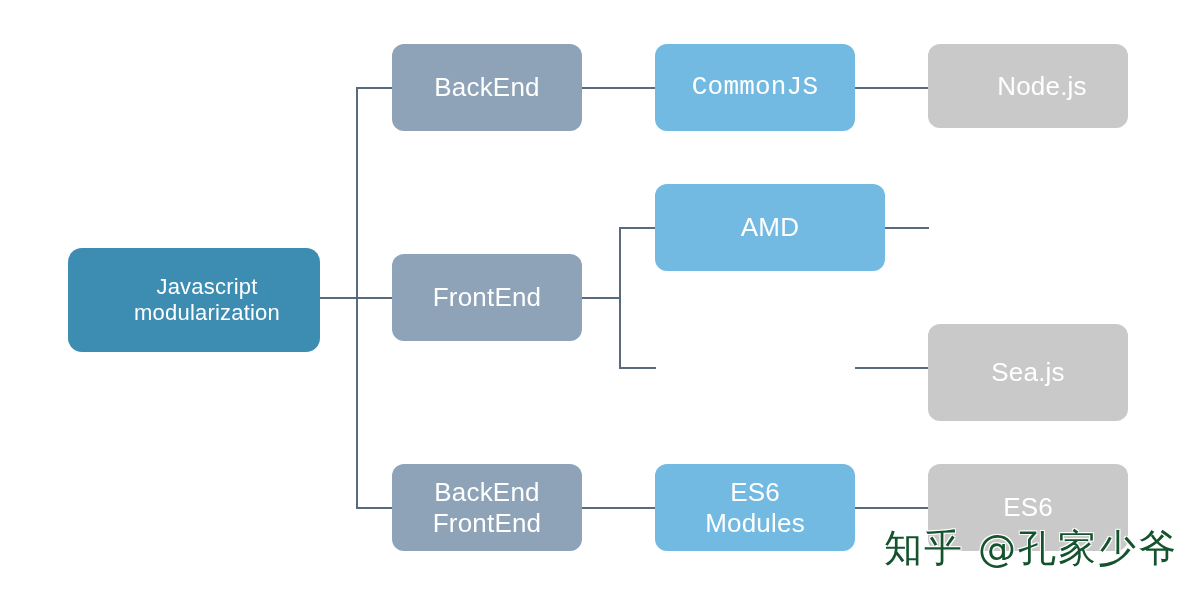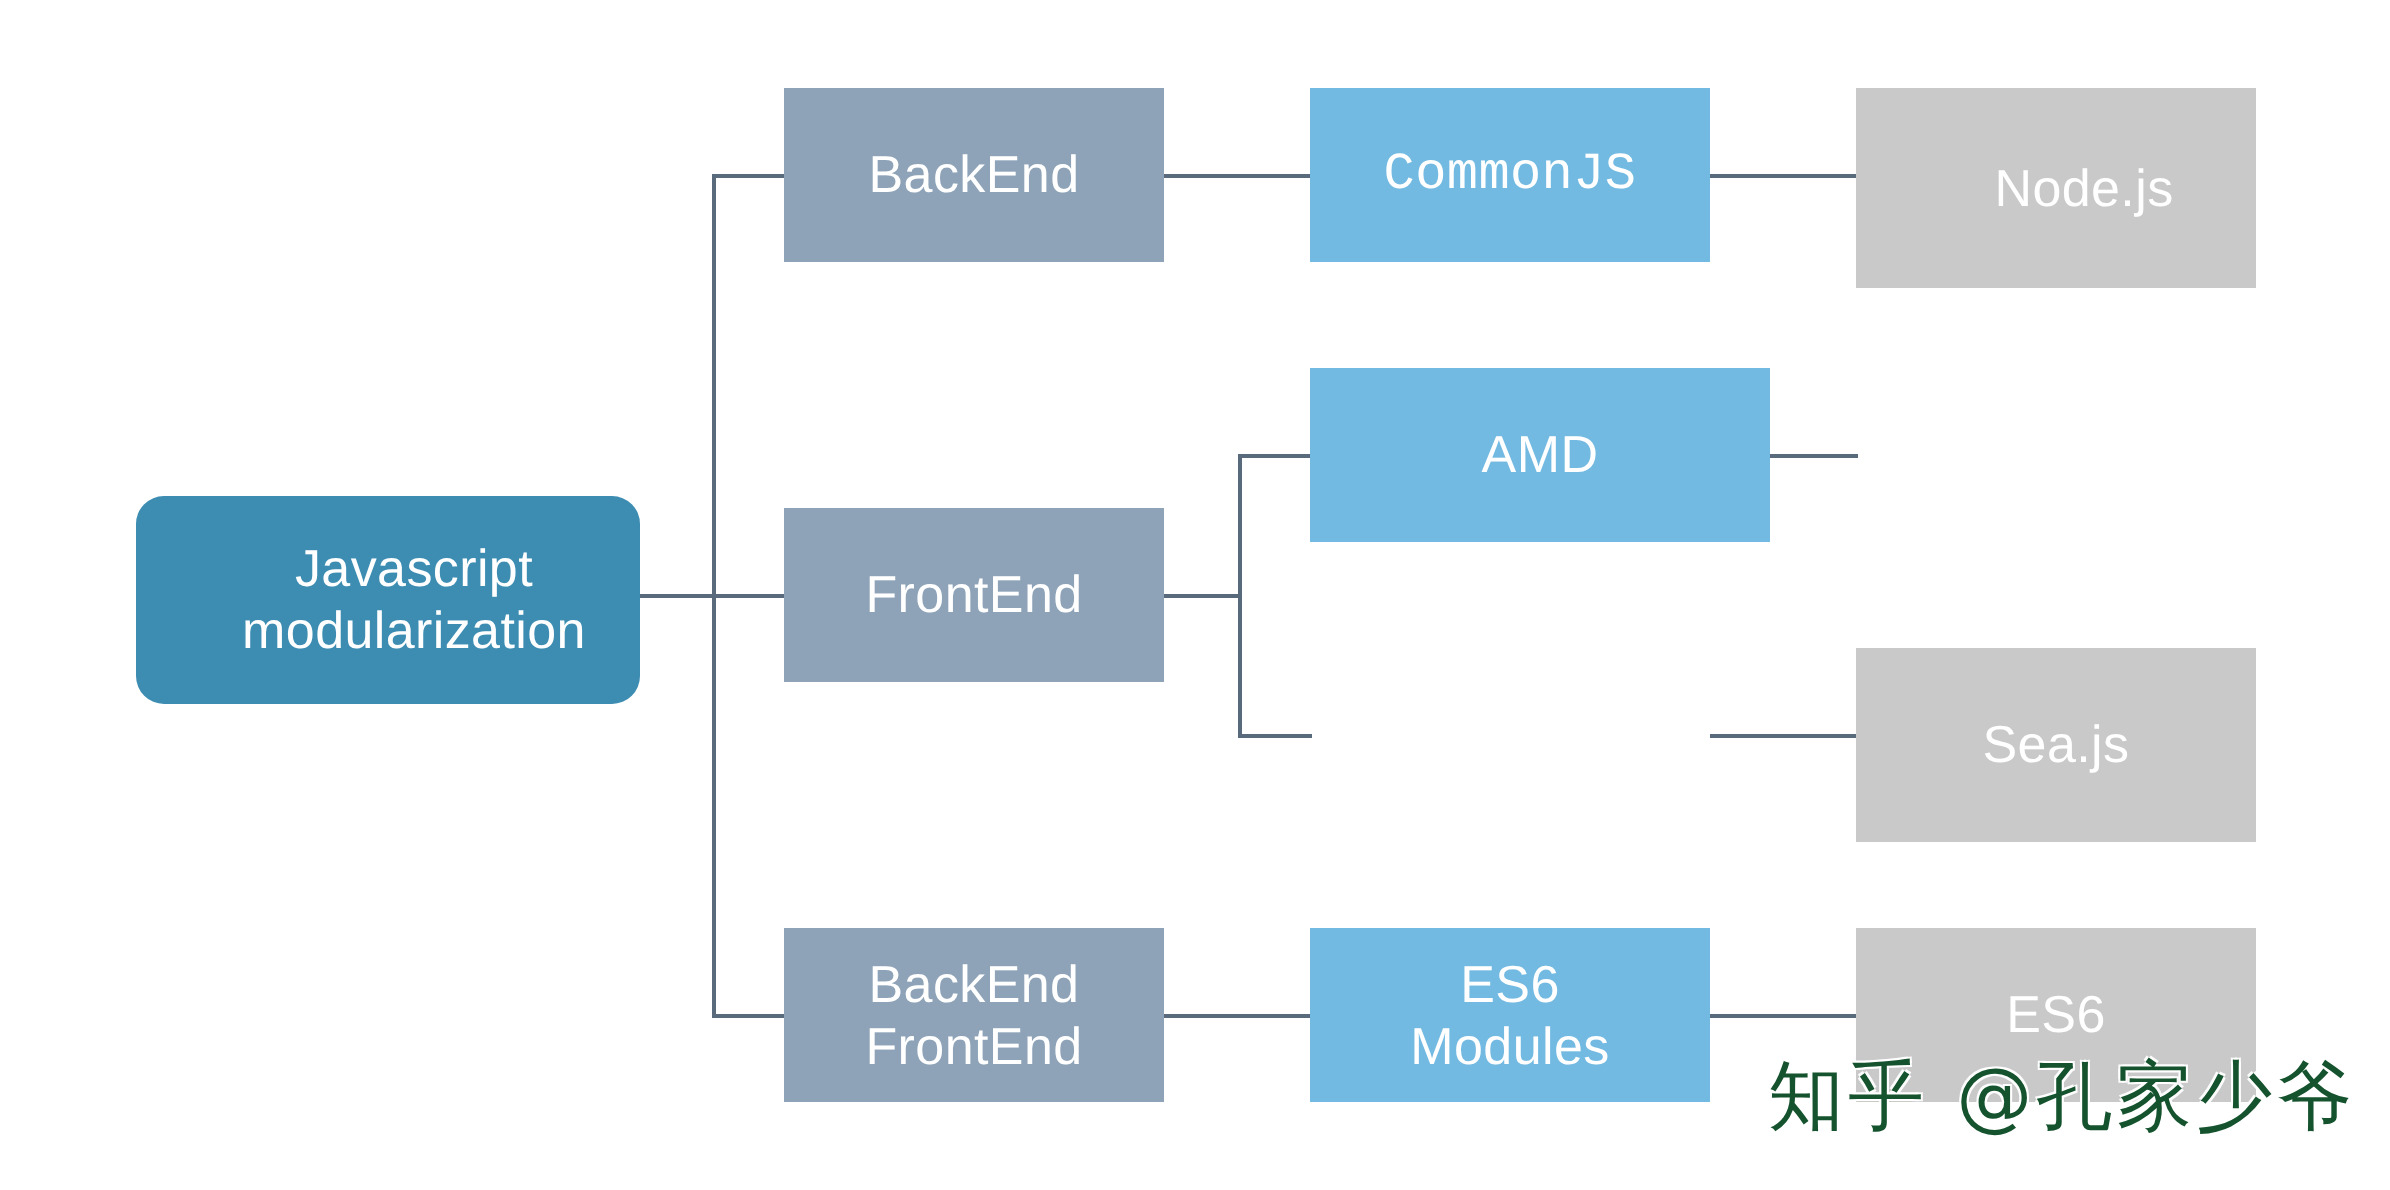--- a/index.html
+++ b/index.html
@@ -18,29 +18,29 @@
     overflow: hidden;
   }
   .node {
     position: absolute;
     box-sizing: border-box;
     display: flex;
     align-items: center;
     justify-content: center;
     text-align: center;
     color: #ffffff;
-    border-radius: 0;
+    border-radius: 12px;
     line-height: 1.18;
     white-space: pre-line;
     letter-spacing: 0.2px;
     z-index: 3;
   }
   .node-root {
     background: #3d8db3;
-    font-size: 26px;
+    font-size: 22px;
     border-radius: 14px;
     padding-left: 26px;
   }
   .node-l2 {
     background: #8ea3b8;
     font-size: 26px;
   }
   .node-l3 {
     background: #73bae2;
     font-size: 26px;
@@ -102,21 +102,21 @@
 
   <div class="edge edge-h" style="left:582px; top:507px; width:74px;"></div>
 
   <div class="edge edge-h" style="left:855px; top:507px; width:74px;"></div>
 
   <div class="node node-root" style="left:68px; top:248px; width:252px; height:104px;">Javascript
 modularization</div>
 
   <div class="node node-l2" style="left:392px; top:44px; width:190px; height:87px;">BackEnd</div>
   <div class="node node-l3" style="left:655px; top:44px; width:200px; height:87px;font-family:Liberation Mono, monospace;">CommonJS</div>
-  <div class="node node-l4" style="left:928px; top:44px; width:200px; height:100px;padding-left:28px;">Node.js</div>
+  <div class="node node-l4" style="left:928px; top:44px; width:200px; height:84px;padding-left:28px;">Node.js</div>
 
   <div class="node node-l2" style="left:392px; top:254px; width:190px; height:87px;">FrontEnd</div>
   <div class="node node-l3" style="left:655px; top:184px; width:230px; height:87px;">AMD</div>
   <div class="node node-l4" style="left:928px; top:324px; width:200px; height:97px;">Sea.js</div>
 
   <div class="node node-l2" style="left:392px; top:464px; width:190px; height:87px;">BackEnd
 FrontEnd</div>
   <div class="node node-l3" style="left:655px; top:464px; width:200px; height:87px;">ES6
 Modules</div>
   <div class="node node-l4" style="left:928px; top:464px; width:200px; height:87px;">ES6</div>

